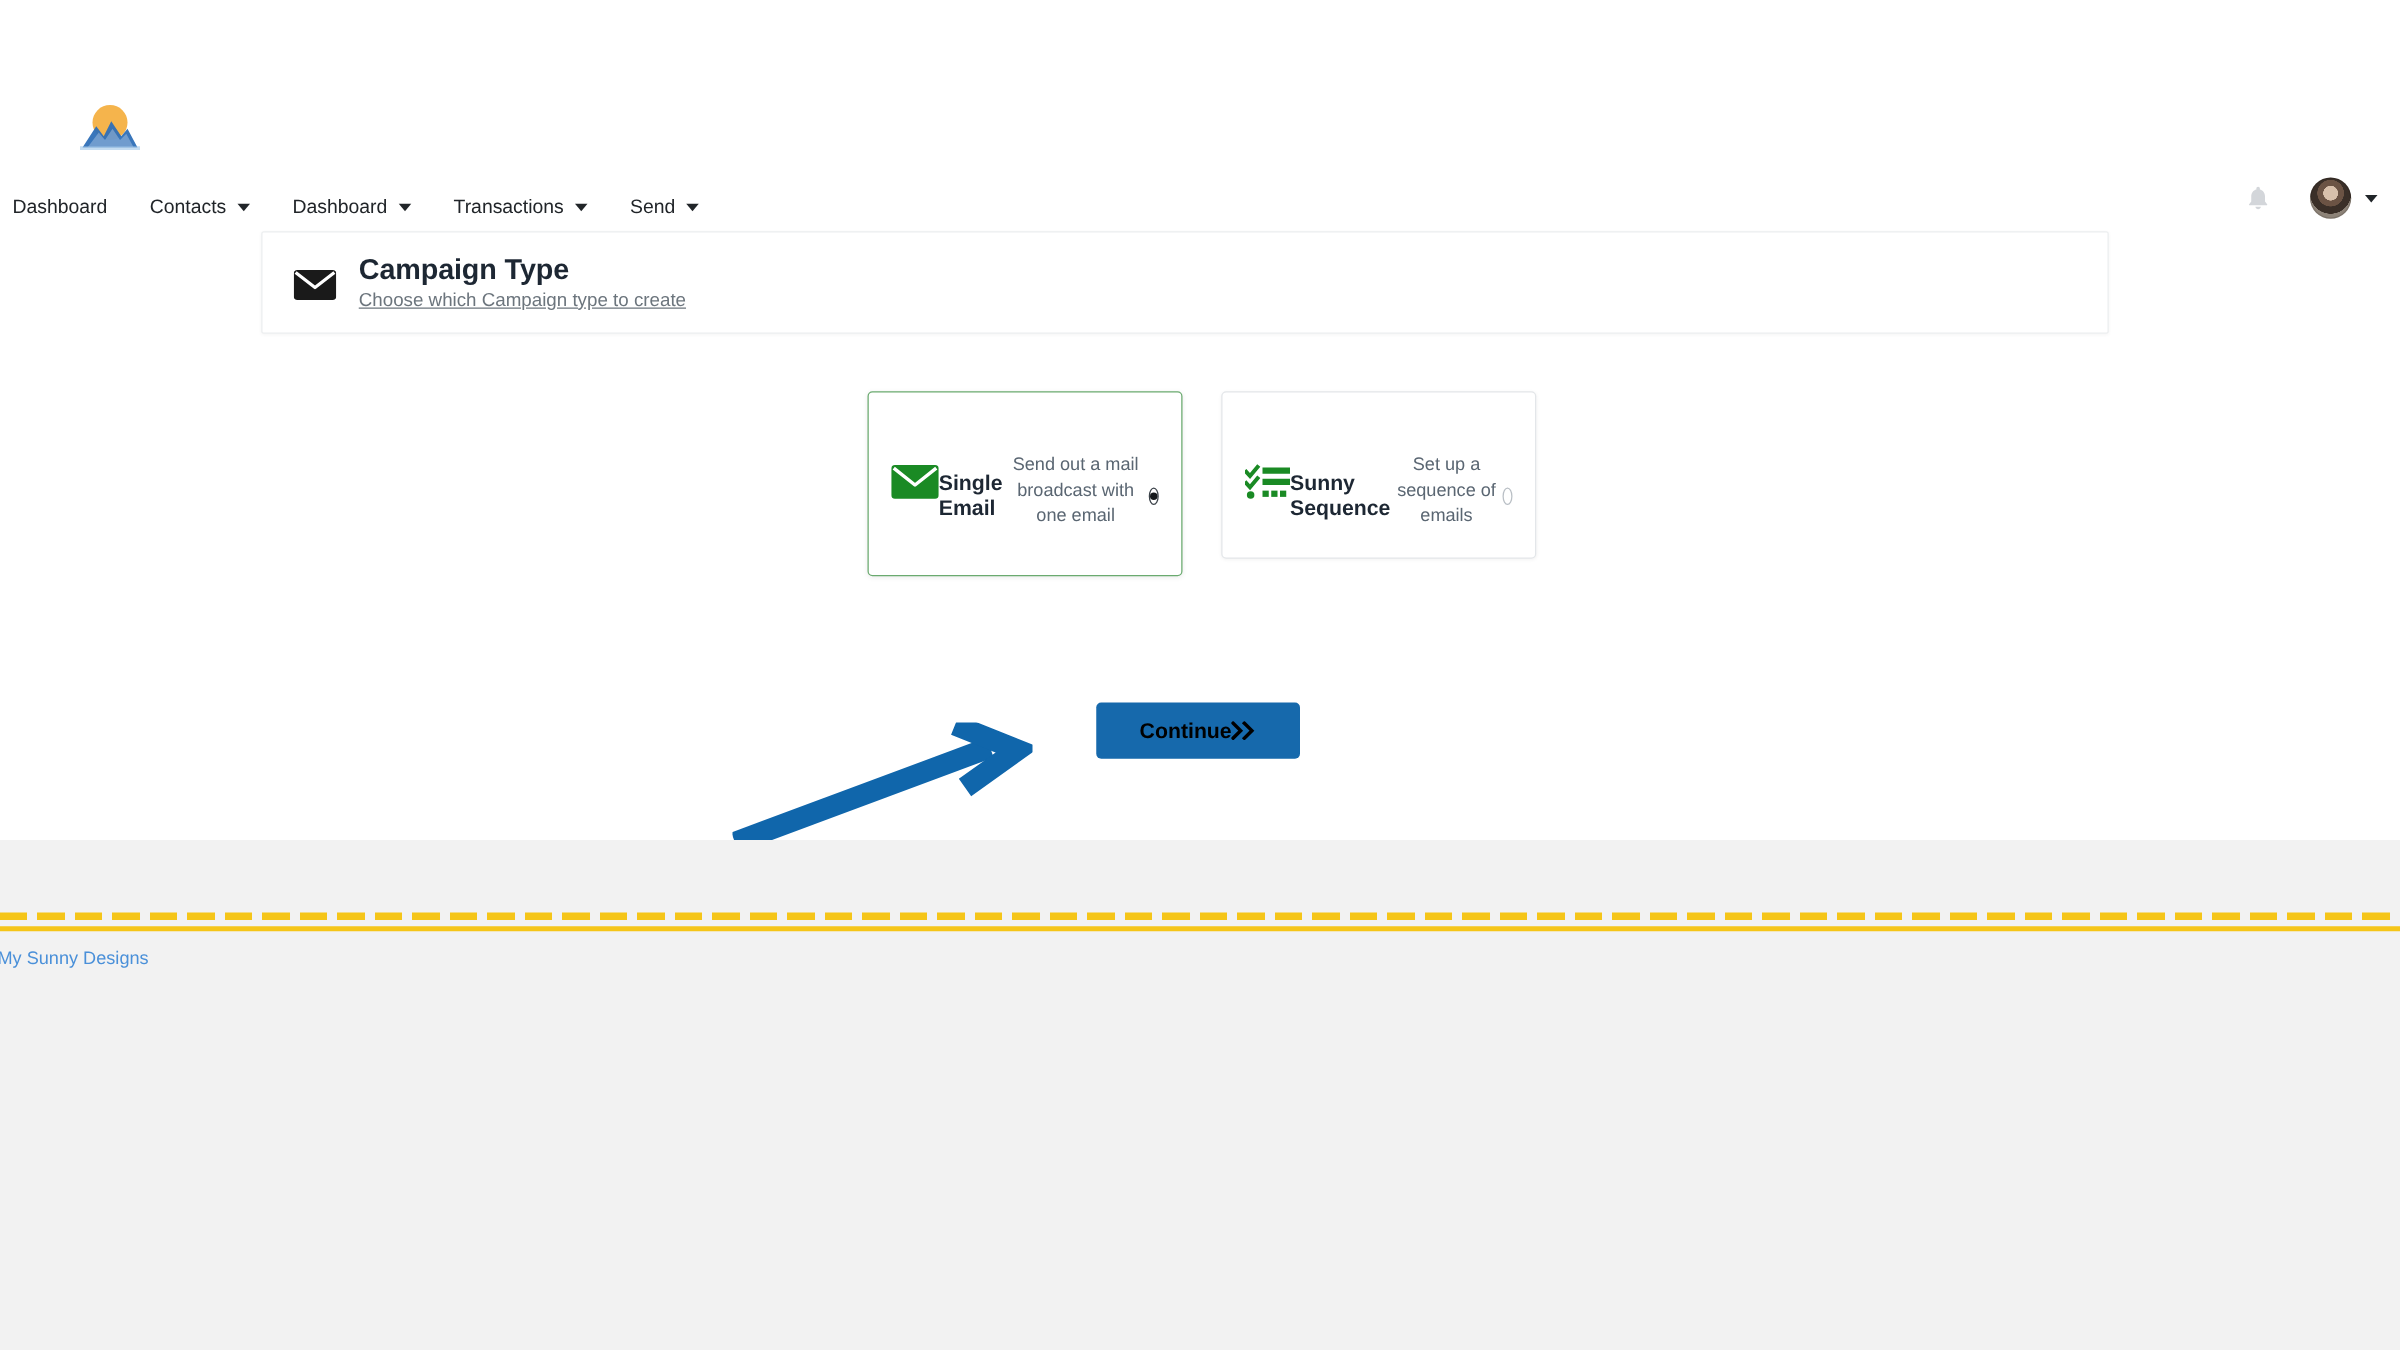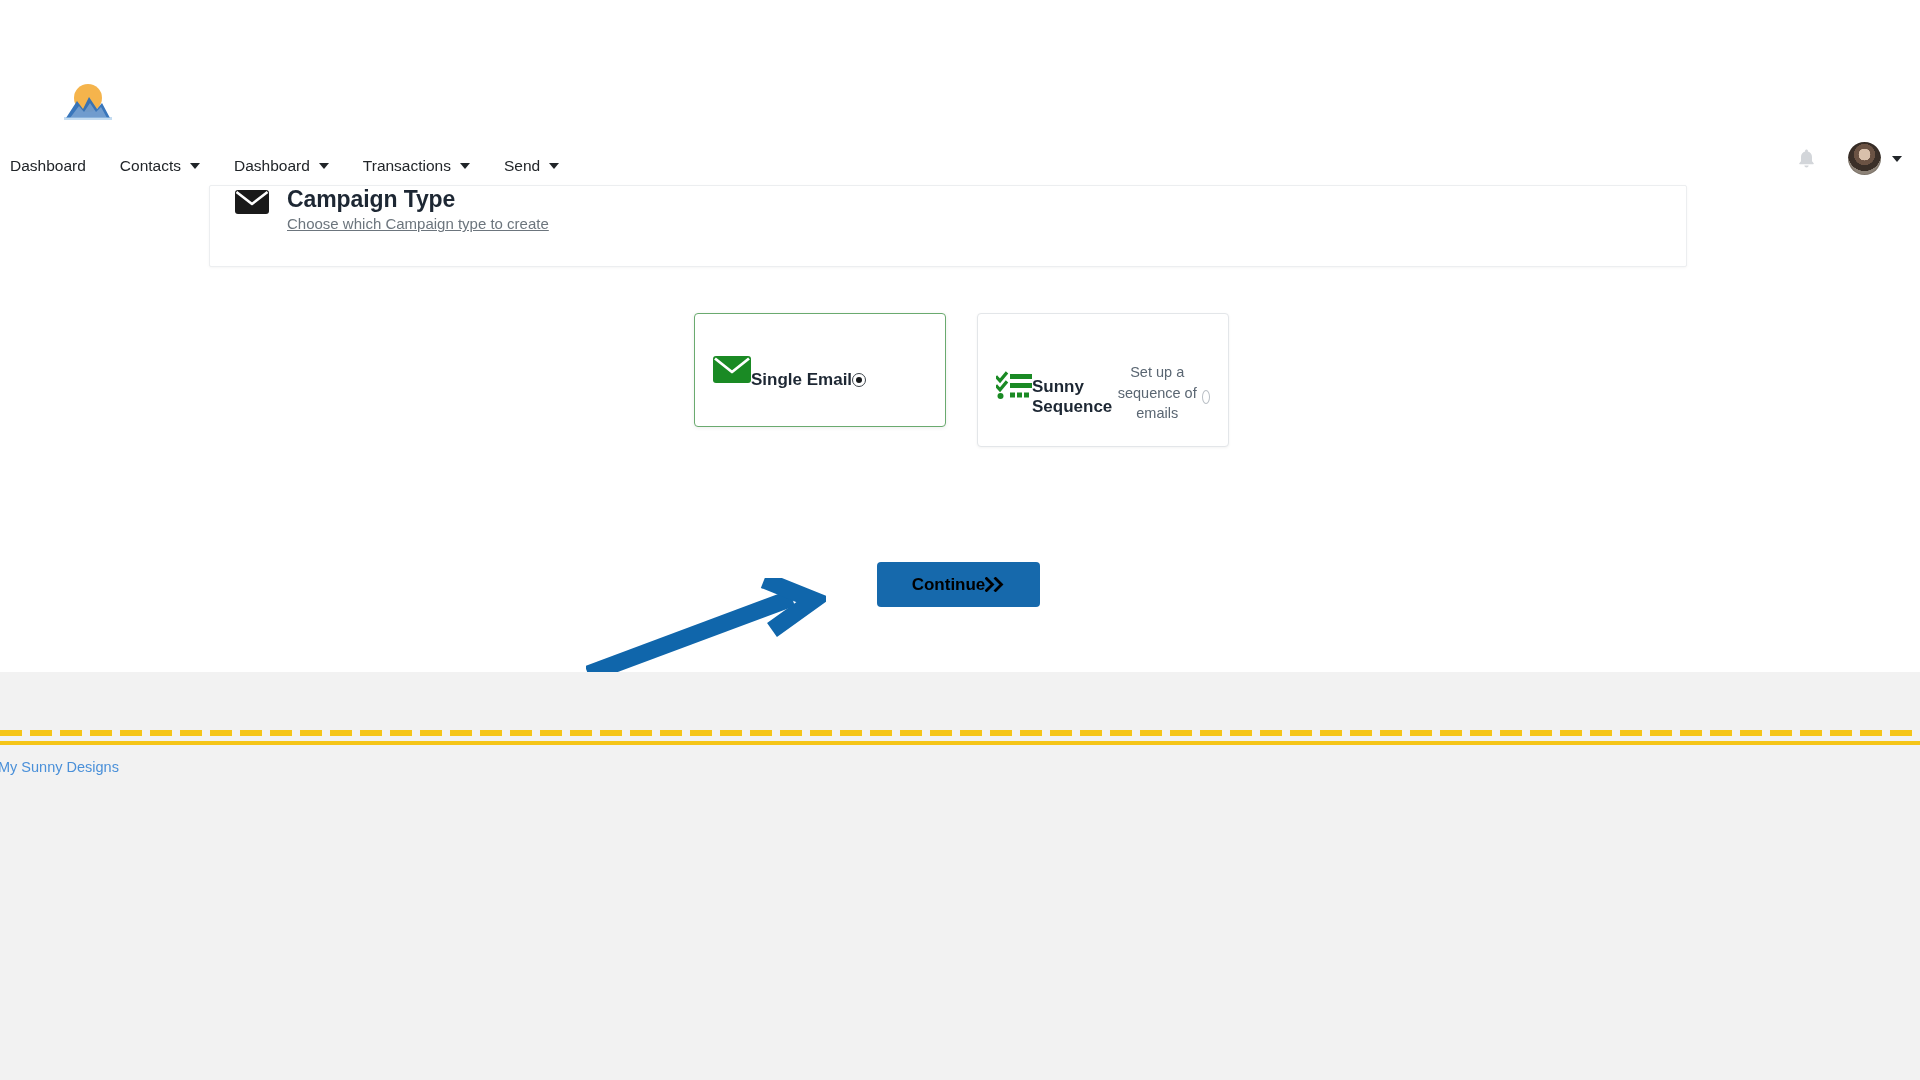--- a/index.html
+++ b/index.html
@@ -88,20 +88,21 @@
     position: absolute;
     left: 209px;
     top: 185px;
     width: 1478px;
     height: 82px;
     background: #ffffff;
     border: 1px solid #eceef0;
     border-radius: 2px;
     box-shadow: 0 1px 3px rgba(0,0,0,.045);
     display: flex;
+    align-items: center;
     padding-left: 25px;
   }
   .env-icon-lg { flex: 0 0 auto; margin-right: 18px; margin-top: 3px; }
   .panel-title {
     font-size: 23px;
     font-weight: bold;
     color: #1d2733;
     line-height: 1.15;
     letter-spacing: -.1px;
   }
@@ -298,20 +299,21 @@
   <div class="cards">
 
     <div class="card selected">
       <div class="card-icon">
         <svg width="38" height="29" viewBox="0 0 38 29">
           <rect x="0" y="1" width="38" height="27" rx="3" fill="#1a8a24"></rect>
           <path d="M2 3.5 L19 17 L36 3.5" stroke="#ffffff" stroke-width="2.8" fill="none" stroke-linejoin="round"></path>
         </svg>
       </div>
       <div class="card-title">Single Email</div>
+      <div class="card-desc">Send out a mail broadcast with one email</div>
       <div class="radio on"></div>
     </div>
 
     <div class="card">
       <div class="card-icon">
         <svg width="36" height="30" viewBox="0 0 36 30">
           <path d="M1 6.5 L4 9.8 L10 2.6" stroke="#1a8a24" stroke-width="3.2" fill="none" stroke-linecap="square"></path>
           <path d="M1 15.5 L4 18.8 L10 11.6" stroke="#1a8a24" stroke-width="3.2" fill="none" stroke-linecap="square"></path>
           <circle cx="4.5" cy="25" r="3" fill="#1a8a24"></circle>
           <rect x="14" y="3" width="22" height="5" fill="#1a8a24"></rect>

